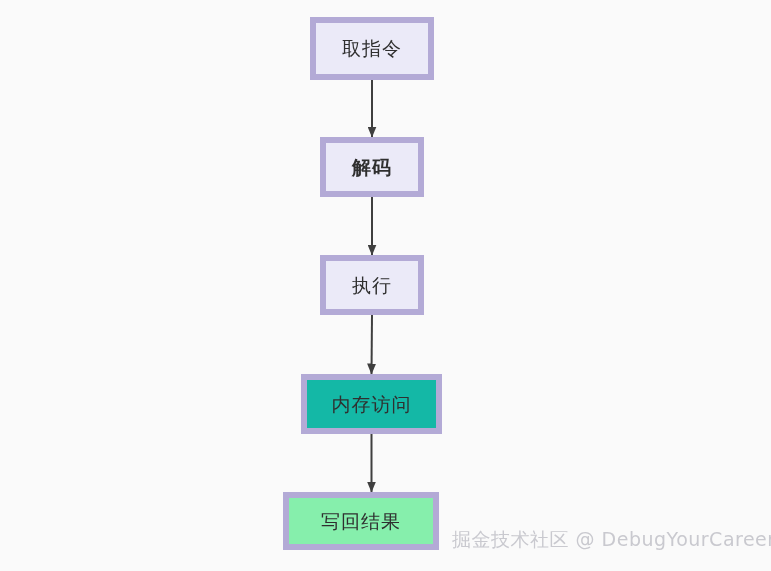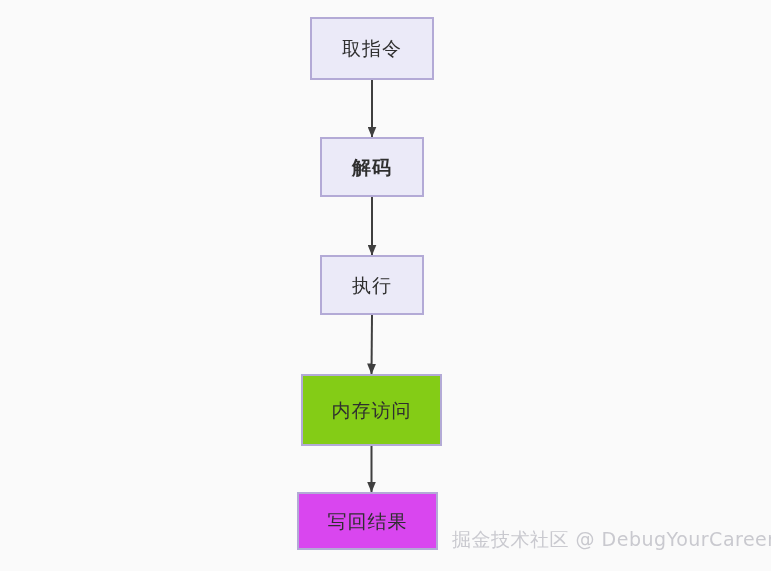--- a/index.html
+++ b/index.html
@@ -20,21 +20,21 @@
     left: 0;
     top: 0;
     width: 771px;
     height: 571px;
   }
 
   .node {
     position: absolute;
     box-sizing: border-box;
     background: #ebeaf8;
-    border: 2px solid #22c55e;
+    border: 6px solid #22c55e;
     display: flex;
     align-items: center;
     justify-content: center;
   }
 
   .node-label {
     color: #2f2f2f;
     font-size: 19px;
     line-height: 1;
     letter-spacing: 1px;
@@ -84,22 +84,22 @@
   <div id="node-layer">
       <div class="node" style="left: 310px; top: 17px; width: 124px; height: 63px; background: rgb(235, 234, 248); border-color: rgb(179, 170, 214);">
         <span class="node-label" style="color: rgb(47, 47, 47);">取指令</span>
       </div>
       <div class="node" style="left: 320px; top: 137px; width: 104px; height: 60px; background: rgb(235, 234, 248); border-color: rgb(179, 170, 214);">
         <span class="node-label" style="color: rgb(47, 47, 47); font-weight: bold;">解码</span>
       </div>
       <div class="node" style="left: 320px; top: 255px; width: 104px; height: 60px; background: rgb(235, 234, 248); border-color: rgb(179, 170, 214);">
         <span class="node-label" style="color: rgb(47, 47, 47);">执行</span>
       </div>
-      <div class="node" style="left: 301px; top: 374px; width: 141px; height: 72px; background: #84cc16; border-color: rgb(179, 170, 214);">
+      <div class="node" style="left: 301px; top: 374px; width: 141px; height: 60px; background: #14b8a6; border-color: rgb(179, 170, 214);">
         <span class="node-label" style="color: rgb(47, 47, 47);">内存访问</span>
       </div>
-      <div class="node" style="left: 297px; top: 492px; width: 141px; height: 58px; background: #d946ef; border-color: rgb(179, 170, 214);">
+      <div class="node" style="left: 283px; top: 492px; width: 156px; height: 58px; background: #86efac; border-color: rgb(179, 170, 214);">
         <span class="node-label" style="color: rgb(47, 47, 47);">写回结果</span>
       </div>
     </div>
 
   <div class="watermark">掘金技术社区 @ DebugYourCareer</div>
 </div>
 
 </body></html>

